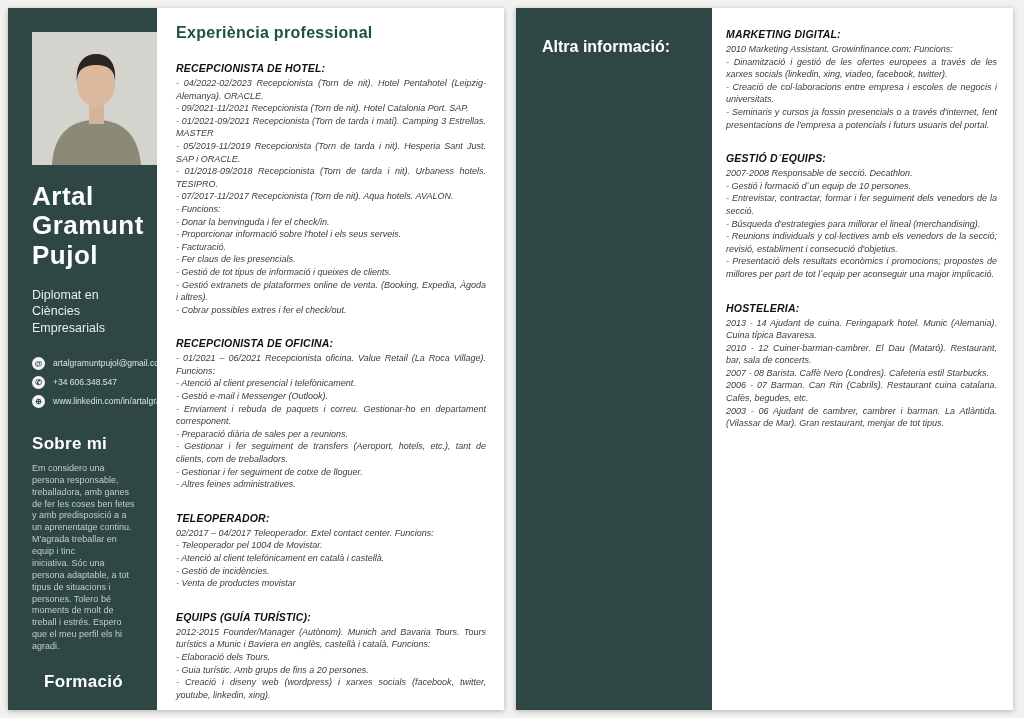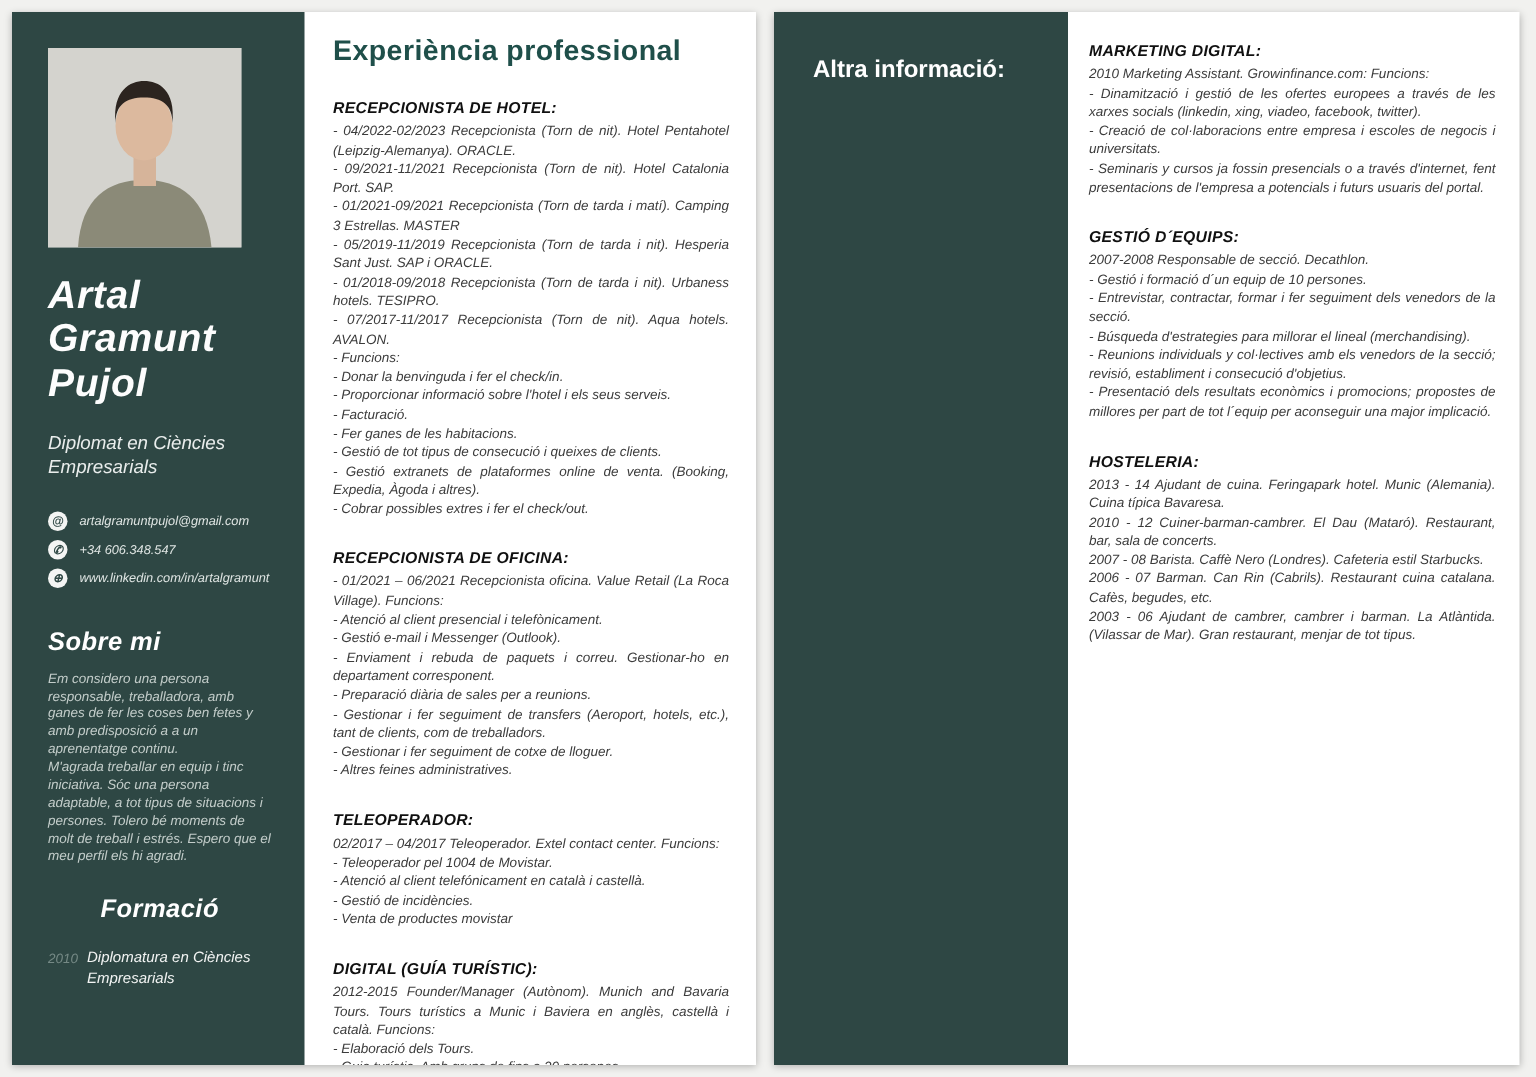--- a/index.html
+++ b/index.html
@@ -17,21 +17,21 @@
     display:flex;
   }
   #page-1 { left:8px;  width:496px; }
   #page-2 { left:516px; width:497px; }
 
   
   .sidebar {
     background:#2e4744; color:#ffffff; height:100%;
     flex:0 0 auto; overflow:hidden;
   }
-  #page-1 .sidebar { width:195px; padding:24px 22px 0 24px;font-style:italic; }
+  #page-1 .sidebar { width:149px; padding:24px 22px 0 24px; }
   #page-2 .sidebar { width:196px; padding:30px 0 0 26px; }
 
   .photo-wrap { width:129px; height:133px; background:#d8d7d2; overflow:hidden; }
   .photo-wrap svg { display:block; }
 
   .name { margin-top:17px; font-weight:bold; font-size:26px; line-height:1.13; letter-spacing:.5px; color:#fdfdfd; }
   .person-title { margin-top:17px; font-size:12.5px; line-height:1.3; color:#e9edec; }
 
   .contacts { margin-top:21px; display:flex; flex-direction:column; gap:6px; }
   .contact-row { display:flex; align-items:center; gap:8px; }
@@ -54,21 +54,21 @@
   .altra-heading { font-weight:bold; font-size:16px; color:#ffffff; }
   .altra-list { margin-top:6px; }
   .altra-item { font-size:8.5px; line-height:1.55; color:#c9d2d0; }
 
   
   .content { flex:1 1 auto; overflow:hidden; }
   #page-1 .content { padding:16px 18px 0 19px; }
   #page-2 .content { padding:20px 16px 0 14px; }
 
   .main-heading {
-    font-size:19px; font-weight:bold; color:#1f4f4a; letter-spacing:.3px;
+    font-size:16px; font-weight:bold; color:#1f4f4a; letter-spacing:.3px;
     margin-bottom:20px;
   }
   .exp-section { margin-bottom:21px;font-style:italic; }
   .exp-section h3 {
     font-size:10.5px; font-weight:bold; color:#101010; letter-spacing:.2px;
     margin-bottom:3px;
   }
   .exp-section p {
     font-size:9px; line-height:1.4; color:#3c3c3c; text-align:justify;
   }
@@ -141,22 +141,22 @@
           <p>- 04/2022-02/2023 Recepcionista (Torn de nit). Hotel Pentahotel (Leipzig-Alemanya). ORACLE.</p>
           <p>- 09/2021-11/2021 Recepcionista (Torn de nit). Hotel Catalonia Port. SAP.</p>
           <p>- 01/2021-09/2021 Recepcionista (Torn de tarda i matí). Camping 3 Estrellas. MASTER</p>
           <p>- 05/2019-11/2019 Recepcionista (Torn de tarda i nit). Hesperia Sant Just.  SAP i ORACLE.</p>
           <p>- 01/2018-09/2018 Recepcionista (Torn de tarda i nit). Urbaness hotels. TESIPRO.</p>
           <p>- 07/2017-11/2017 Recepcionista (Torn de nit). Aqua hotels.  AVALON.</p>
           <p>- Funcions:</p>
           <p>- Donar la benvinguda i fer el check/in.</p>
           <p>- Proporcionar informació sobre l'hotel i els seus serveis.</p>
           <p>- Facturació.</p>
-          <p>- Fer ganes de les habitacions.</p>
-          <p>- Gestió de tot tipus de consecució i queixes de clients.</p>
+          <p>- Fer claus de les presencials.</p>
+          <p>- Gestió de tot tipus de informació i queixes de clients.</p>
           <p>- Gestió extranets de plataformes online de venta. (Booking, Expedia,  Àgoda i altres).</p>
           <p>- Cobrar possibles extres i fer el check/out.</p>
         </section>
         <section class="exp-section">
           <h3>RECEPCIONISTA DE OFICINA:</h3>
           <p>- 01/2021 – 06/2021 Recepcionista oficina. Value Retail (La Roca Village). Funcions:</p>
           <p>- Atenció al client presencial i telefònicament.</p>
           <p>- Gestió e-mail i Messenger (Outlook).</p>
           <p>- Enviament i rebuda de paquets i correu. Gestionar-ho en departament corresponent.</p>
           <p>- Preparació diària de sales per a reunions.</p>
@@ -166,21 +166,21 @@
         </section>
         <section class="exp-section">
           <h3>TELEOPERADOR:</h3>
           <p>02/2017 – 04/2017 Teleoperador. Extel contact center. Funcions:</p>
           <p>- Teleoperador pel 1004 de Movistar.</p>
           <p>- Atenció al client telefónicament en català i castellà.</p>
           <p>- Gestió de incidències.</p>
           <p>- Venta de productes movistar</p>
         </section>
         <section class="exp-section">
-          <h3>DIGITAL (GUÍA TURÍSTIC):</h3>
+          <h3>EQUIPS (GUÍA TURÍSTIC):</h3>
           <p>2012-2015 Founder/Manager (Autònom). Munich and Bavaria Tours. Tours turístics a Munic i Baviera en anglès, castellà i català. Funcions:</p>
           <p>- Elaboració dels Tours.</p>
           <p>- Guia turístic. Amb grups de fins a 20 persones.</p>
           <p>- Creació i diseny web (wordpress) i xarxes socials (facebook, twitter, youtube, linkedin, xing).</p>
         </section>
       </div>
   </div>
 </div>
 
 <div class="page" id="page-2">

